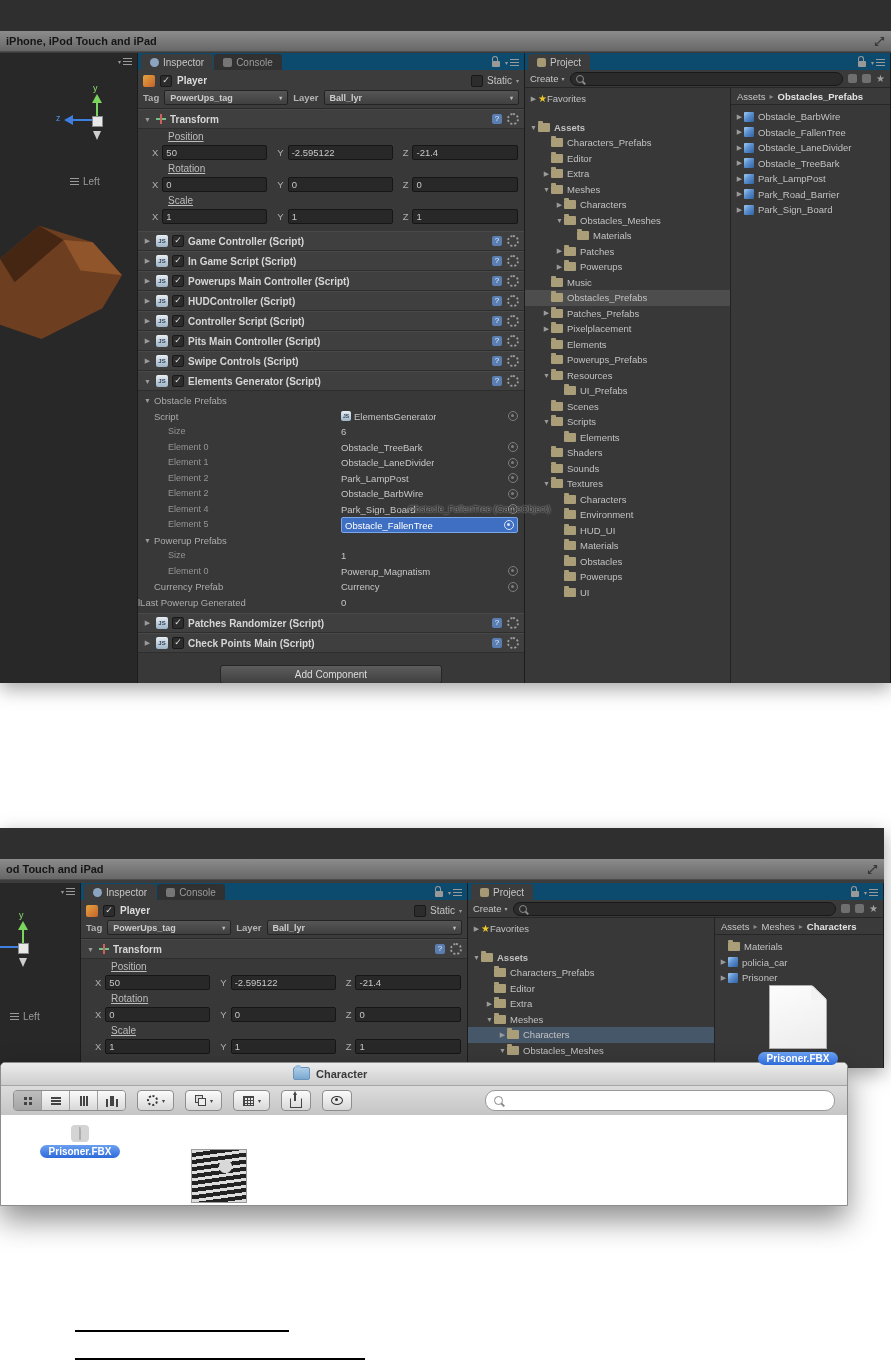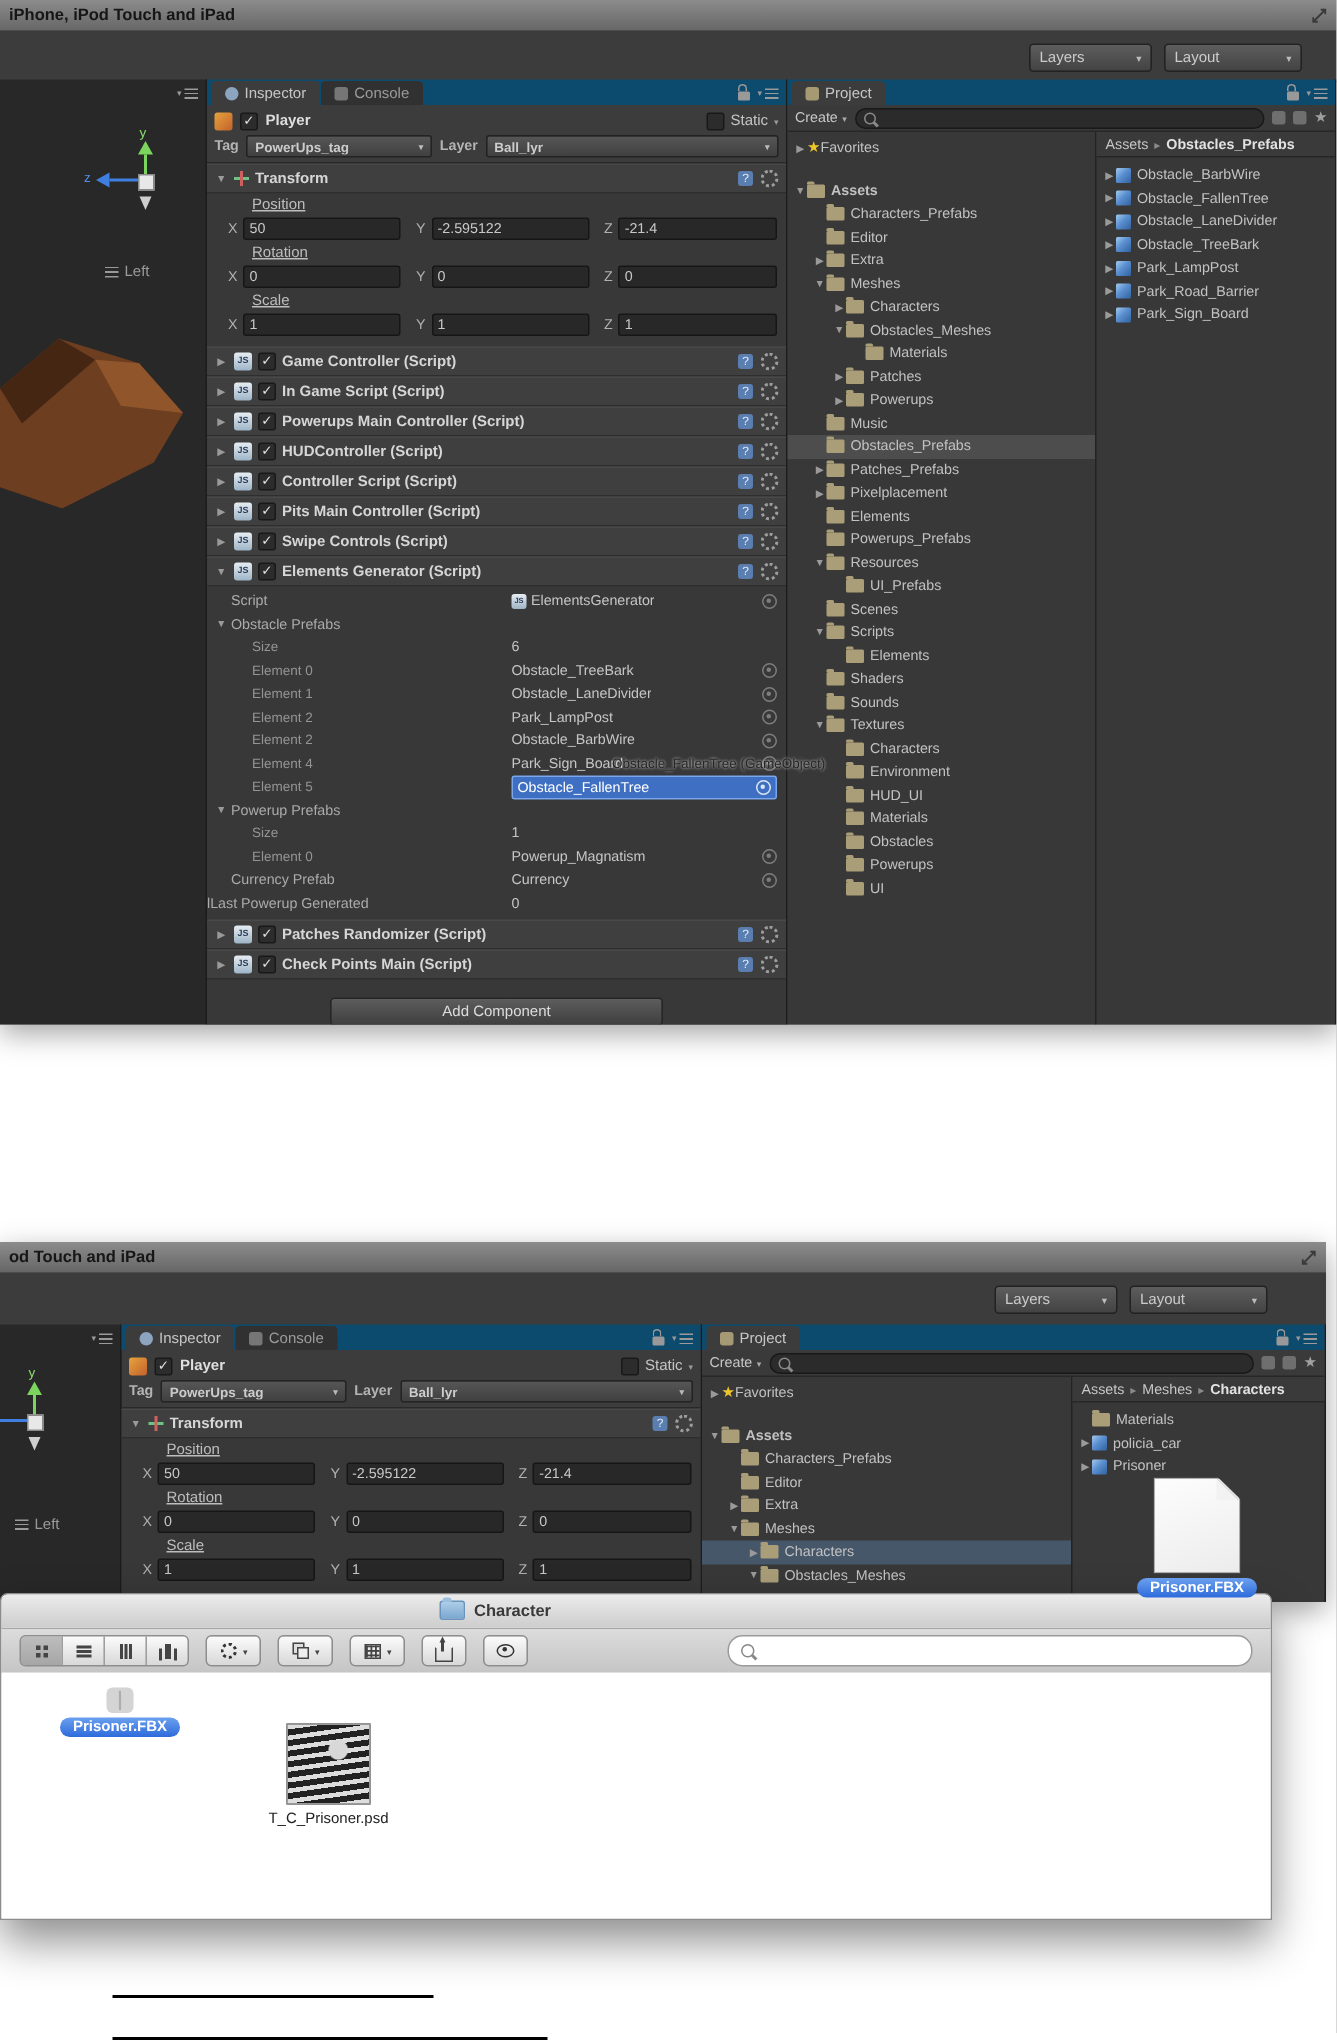--- a/index.html
+++ b/index.html
@@ -4,21 +4,21 @@
 <style>
   html,body{margin:0;padding:0;background:#fff;}
   .page{position:relative;width:891px;height:1362px;background:#fff;overflow:hidden;
         font-family:"Liberation Sans",sans-serif;font-size:10px;color:#c0c0c0;}
 
   
   .uwin{position:absolute;background:#2f2f2f;box-shadow:0 6px 18px rgba(0,0,0,.35);overflow:hidden;}
   .w1{top:0;left:0;width:891px;height:683px;}
   .w2{top:828px;left:0;width:884px;height:240px;}
   .titlebar{height:20px;background:linear-gradient(#8c8c8c,#676767);border-bottom:1px solid #4c4c4c;
-            display:flex;align-items:center;padding:0 6px;}
+            display:flex;align-items:center;padding:0 6px;margin-top:31px;}
   .titlebar .t{font-size:11px;font-weight:bold;color:#161616;}
   .resize-glyph{margin-left:auto;display:flex;align-items:center;}
   .utoolbar{position:relative;background:#3c3c3c;border-bottom:1px solid #222;}
   .w1 .utoolbar{height:33px;} .w2 .utoolbar{height:35px;}
   .dd{position:absolute;top:8px;height:17px;border:1px solid #222;border-radius:3px;
       background:linear-gradient(#5d5d5d,#434343);display:flex;align-items:center;
       padding:0 6px;color:#ccc;font-size:10px;}
   .dd .arr{margin-left:auto;font-size:7px;color:#bbb;padding-left:8px;}
   .w1 .dd.layers{right:123px;width:68px;} .w1 .dd.layout{right:23px;width:78px;}
   .w2 .dd.layers{right:139px;width:68px;} .w2 .dd.layout{right:39px;width:78px;}
@@ -153,21 +153,21 @@
            text-shadow:0 0 2px rgba(245,245,245,.95);white-space:nowrap;}
   .ghost{position:absolute;left:752px;top:985px;z-index:60;width:92px;display:flex;flex-direction:column;align-items:center;}
   .fpage{width:56px;height:62px;position:relative;background:linear-gradient(160deg,#fdfdfd,#ececec);
          border:1px solid #adadad;clip-path:polygon(0 0,74% 0,100% 23%,100% 100%,0 100%);}
   .fpage::after{content:'';position:absolute;top:0;right:0;width:26%;height:23%;
         background:linear-gradient(225deg,#e2e2e2 49%,#bfbfbf 50%,#f2f2f2 51%);}
   .fpill{margin-top:3px;background:linear-gradient(#6ba0ef,#2e6bdb);color:#fff;font-size:10px;font-weight:bold;
          padding:1px 9px;border-radius:9px;white-space:nowrap;}
 
   
-  .finder{position:absolute;left:0;top:1062px;width:848px;height:218px;background:#fff;z-index:20;
+  .finder{position:absolute;left:0;top:1062px;width:848px;height:144px;background:#fff;z-index:20;
           border:1px solid #8c8c8c;border-radius:5px 5px 0 0;box-shadow:0 14px 30px rgba(0,0,0,.45);box-sizing:border-box;}
   .ftitle{height:22px;background:linear-gradient(#ececec,#cdcdcd);border-bottom:1px solid #a5a5a5;
           border-radius:4px 4px 0 0;position:relative;}
   .ftitle-grp{position:absolute;left:292px;top:4px;display:flex;align-items:center;gap:6px;
               font-size:11px;font-weight:bold;color:#3a3a3a;}
   .ffold{width:15px;height:11px;background:linear-gradient(#aecde8,#7aa8d0);border:1px solid #6a94bc;
          border-radius:2px;position:relative;}
   .ffold::before{content:'';position:absolute;top:-3px;left:1px;width:6px;height:3px;background:#9cc0e0;border-radius:2px 2px 0 0;}
   .ftoolbar{height:29px;background:linear-gradient(#dcdcdc,#c5c5c5);border-bottom:1px solid #9f9f9f;
             display:flex;align-items:center;padding:0 12px;gap:11px;}
@@ -439,30 +439,30 @@
                 <span class="js-icon">JS</span>
                 <span class="cb">✓</span>
                 <span class="ctitle">Elements Generator (Script)</span>
                 <span class="right">
                   <span class="doc-icon"></span>
                   <span class="gear-icon"></span>
                 </span>
               </div>
               <div class="gen">
                 <div class="gen-row">
+                  <span class="gen-fold" style="left: 6px;">▼</span>
+                  <span class="gen-label" style="left: 16px;">Obstacle Prefabs</span>
+                </div>
+                <div class="gen-row">
                   <span class="gen-label" style="left: 16px;">Script</span>
                   <span class="gen-val">
                     <span class="js-icon small">JS</span>
                     <span class="vtext">ElementsGenerator</span>
                     <span class="picker"></span>
                   </span>
-                </div>
-                <div class="gen-row">
-                  <span class="gen-fold" style="left: 6px;">▼</span>
-                  <span class="gen-label" style="left: 16px;">Obstacle Prefabs</span>
                 </div>
                 <div class="gen-row">
                   <span class="gen-label dim" style="left: 30px;">Size</span>
                   <span class="gen-val">
                     <span class="vtext">6</span>
                   </span>
                 </div>
                 <div class="gen-row">
                   <span class="gen-label dim" style="left: 30px;">Element 0</span>
                   <span class="gen-val">

